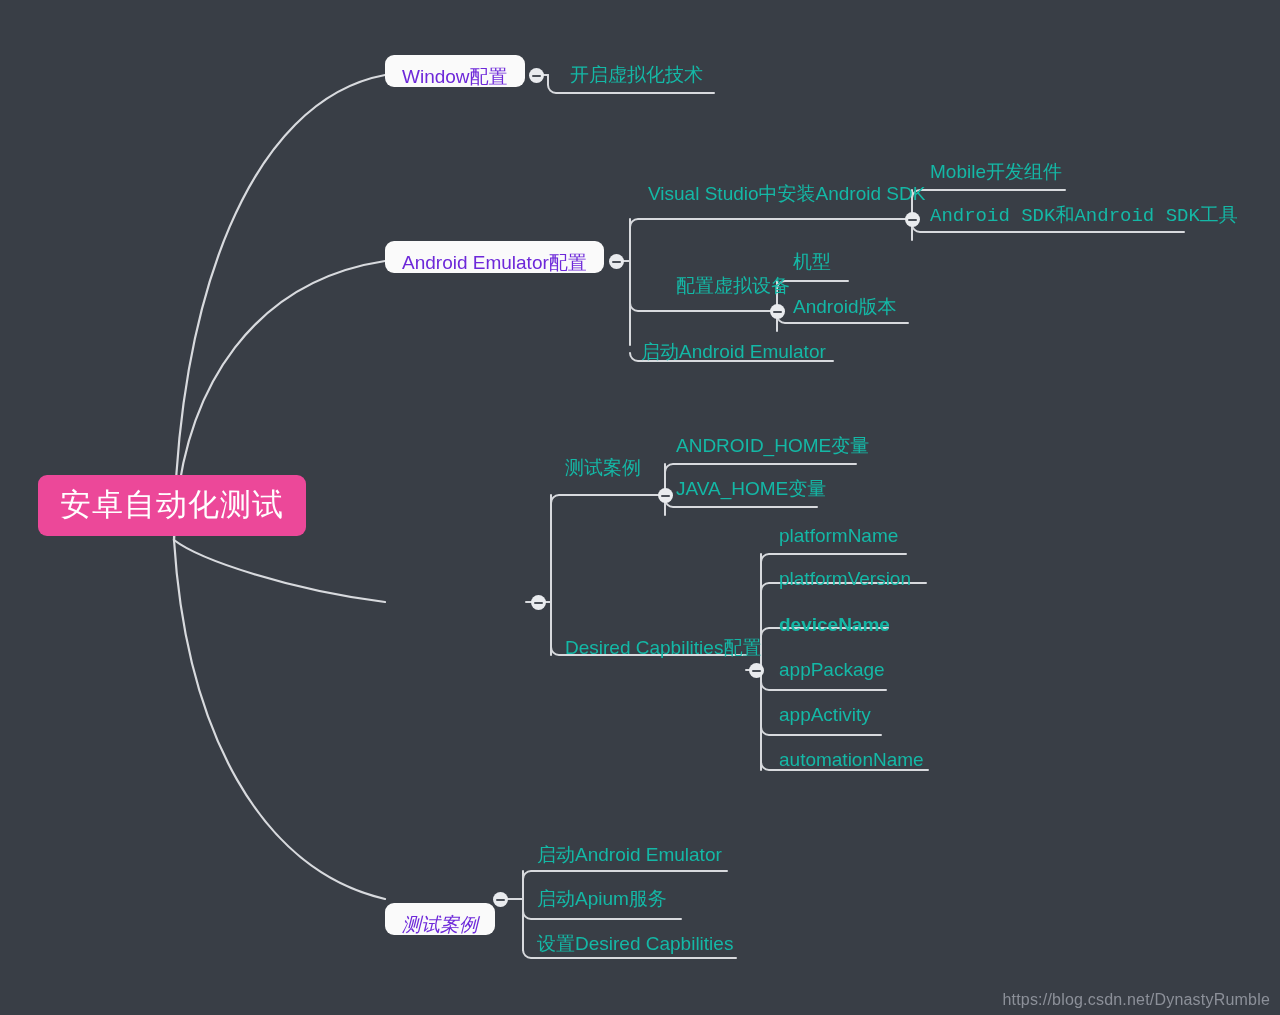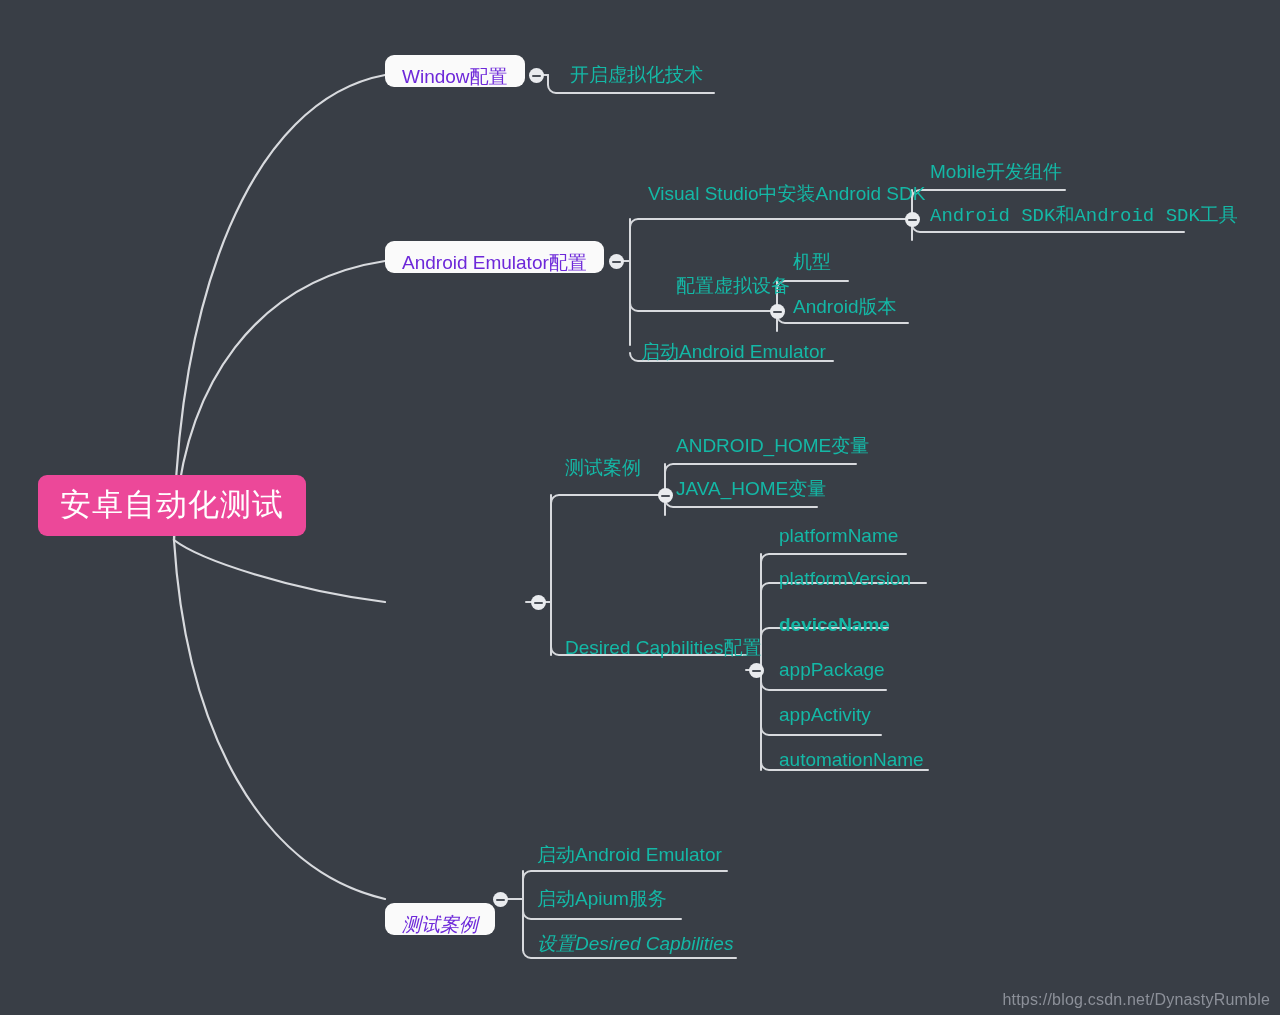--- a/index.html
+++ b/index.html
@@ -204,16 +204,16 @@
 
   <div class="leaf" style="left:779px; top:526px;">platformName</div>
   <div class="leaf" style="left:779px; top:569px;">platformVersion</div>
   <div class="leaf" style="left:779px; top:615px;font-weight:bold;">deviceName</div>
   <div class="leaf" style="left:779px; top:660px;">appPackage</div>
   <div class="leaf" style="left:779px; top:705px;">appActivity</div>
   <div class="leaf" style="left:779px; top:750px;">automationName</div>
 
   <div class="leaf" style="left:537px; top:845px;">启动Android Emulator</div>
   <div class="leaf" style="left:537px; top:889px;">启动Apium服务</div>
-  <div class="leaf" style="left:537px; top:934px;font-style:italic;">设置Desired Capbilities</div>
+  <div class="leaf" style="left:537px; top:934px;">设置Desired Capbilities</div>
 
   <div class="watermark">https://blog.csdn.net/DynastyRumble</div>
 </div>
 
 </body></html>

